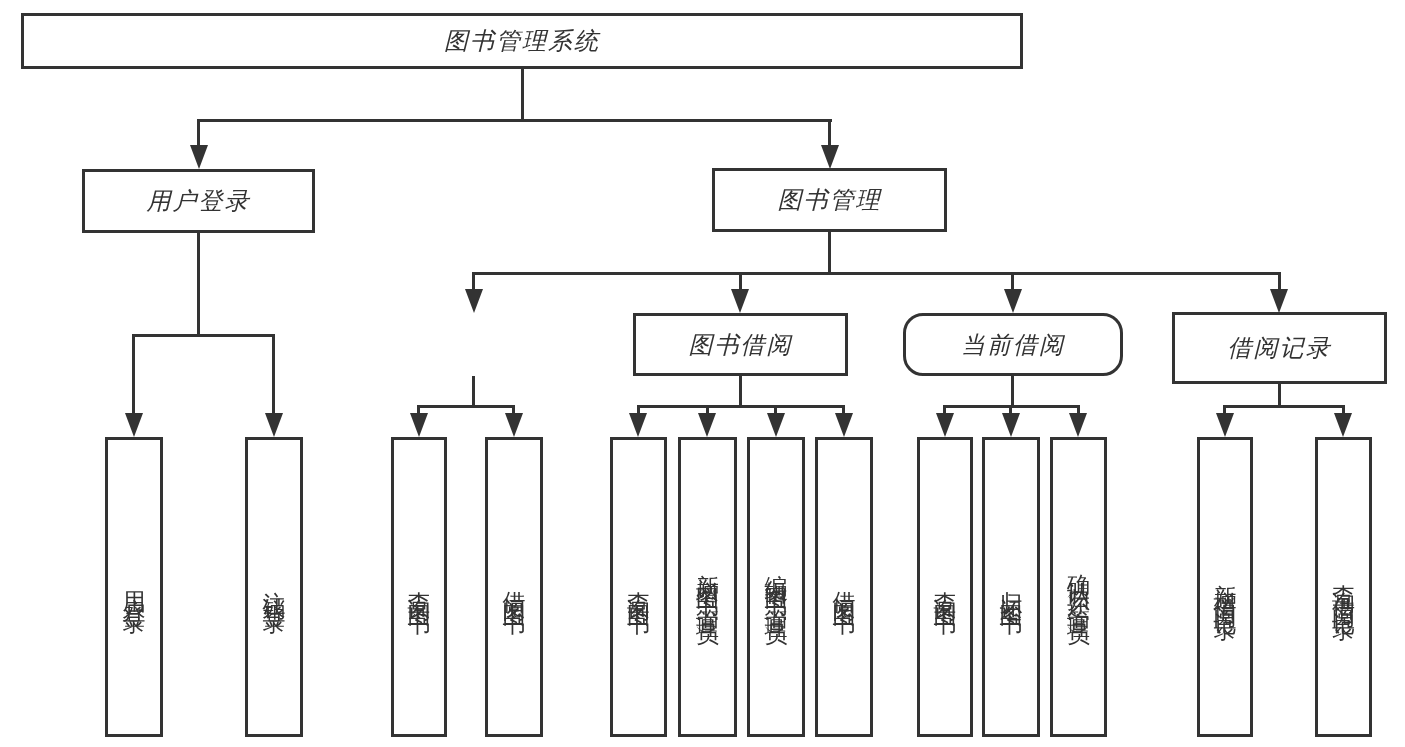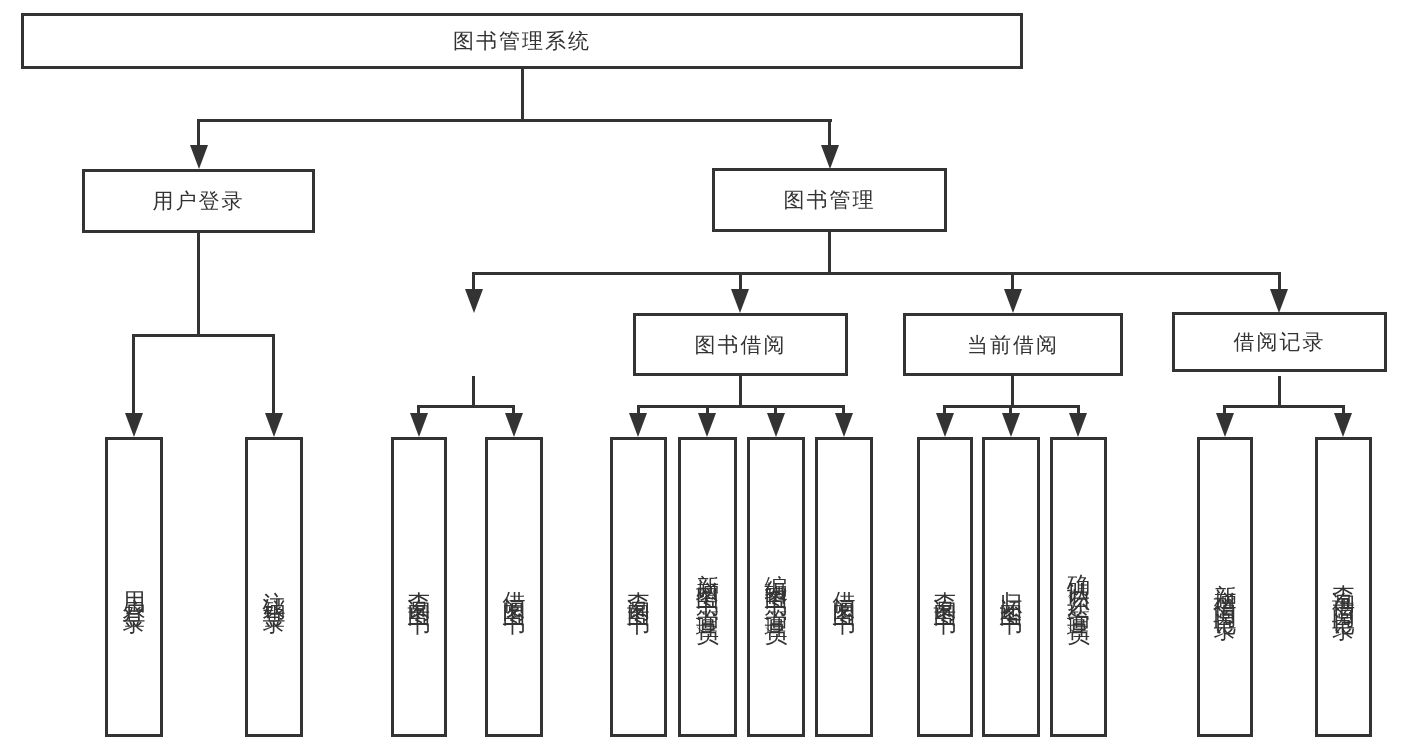--- a/index.html
+++ b/index.html
@@ -22,24 +22,25 @@
   }
   .bx {
     position: absolute;
     border: 3px solid var(--line);
     background: var(--background);
     display: flex;
     align-items: center;
     justify-content: center;
   }
   .hlabel {
-    font-size: 21px;
+    font-size: 24px;
     letter-spacing: 2px;
     color: var(--text);
     white-space: nowrap;
+    font-style: italic;
   }
   .vtext {
     writing-mode: vertical-rl;
     text-orientation: mixed;
     font-size: 23px;
     letter-spacing: 7px;
     line-height: 1;
     color: var(--text);
     white-space: nowrap;
   }
@@ -133,24 +134,24 @@
   <div class="bx" style="left:82px; top:169px; width:233px; height:64px;">
     <span class="hlabel">用户登录</span>
   </div>
   <div class="bx" style="left:712px; top:168px; width:235px; height:64px;justify-content:center;">
     <span class="hlabel">图书管理</span>
   </div>
 
   <div class="bx" style="left:633px; top:313px; width:215px; height:63px;">
     <span class="hlabel">图书借阅</span>
   </div>
-  <div class="bx" style="left:903px; top:313px; width:220px; height:63px;">
+  <div class="bx" style="left:903px; top:313px; width:220px; height:63px;border-radius:20px;">
     <span class="hlabel">当前借阅</span>
   </div>
-  <div class="bx" style="left:1172px; top:312px; width:215px; height:60px;">
+  <div class="bx" style="left:1172px; top:312px; width:215px; height:72px;">
     <span class="hlabel">借阅记录</span>
   </div>
 
   <div class="bx" style="left:105px; top:437px; width:58px; height:300px;">
     <span class="vtext">用户登录</span>
   </div>
   <div class="bx" style="left:245px; top:437px; width:58px; height:300px;">
     <span class="vtext">注销登录</span>
   </div>
 

